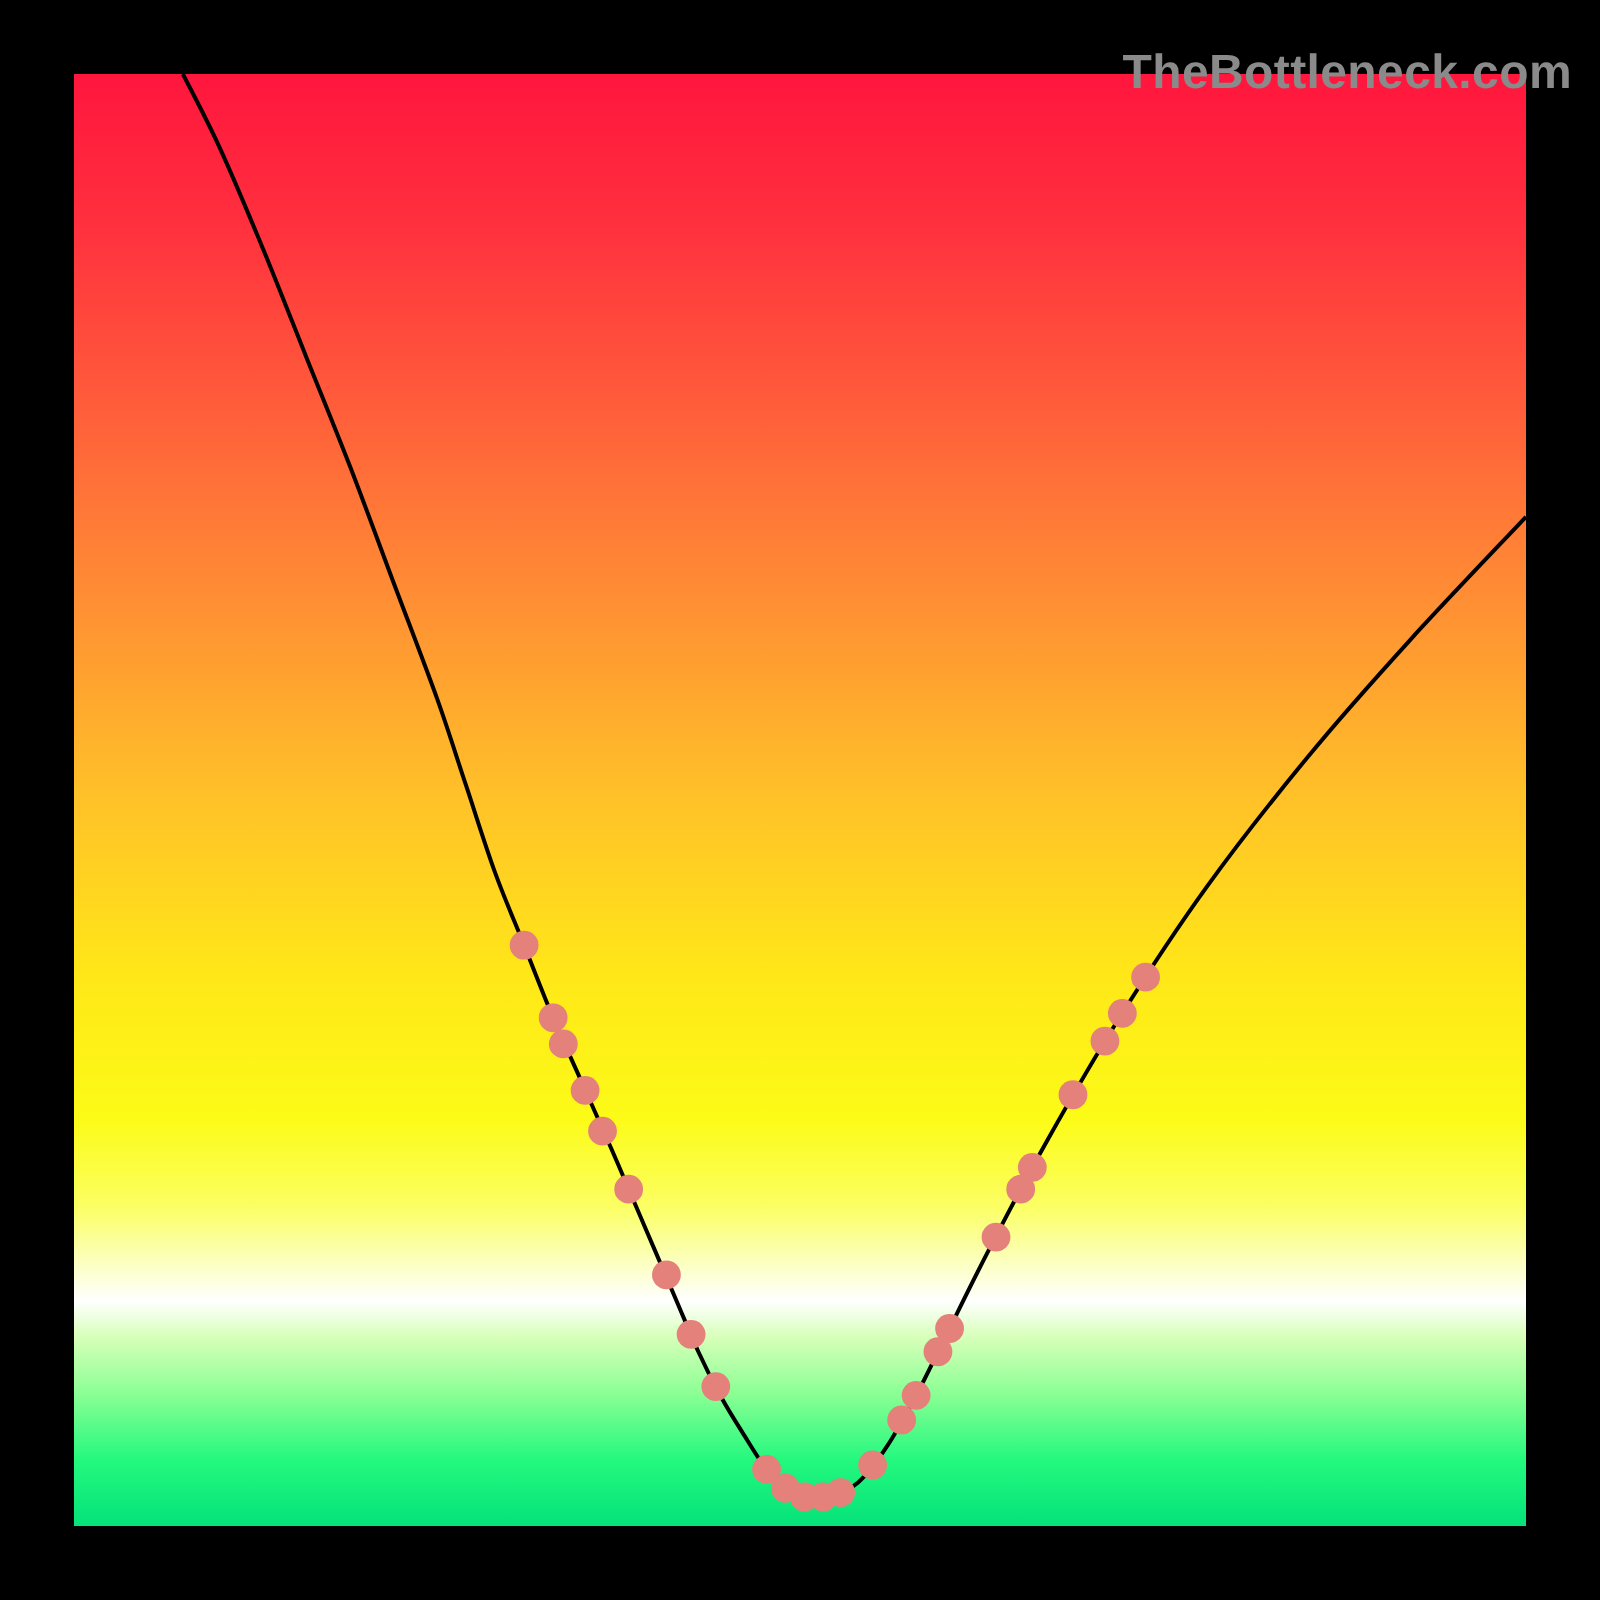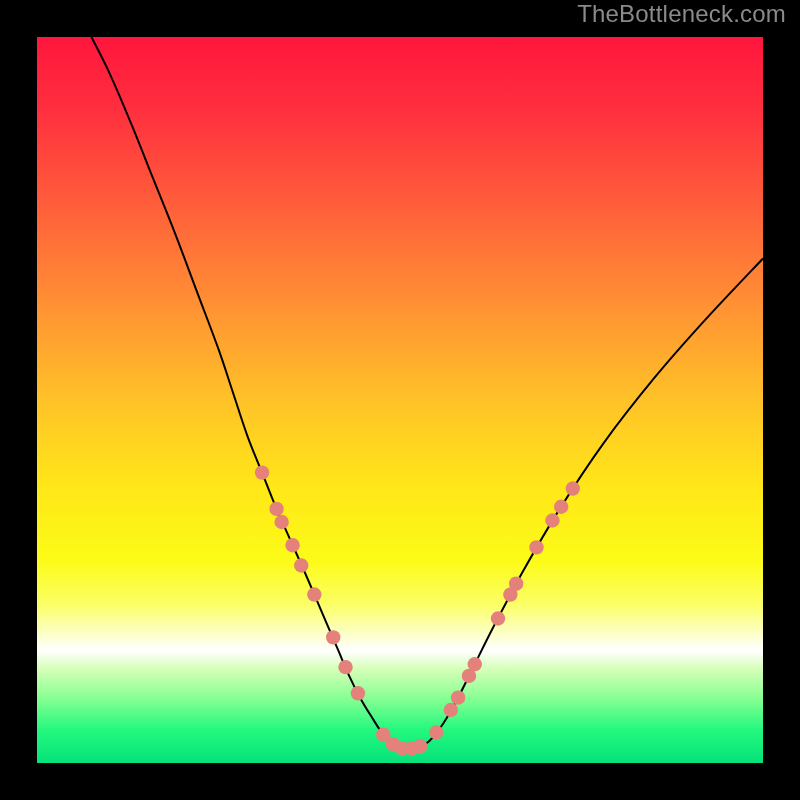--- a/index.html
+++ b/index.html
@@ -10,25 +10,25 @@
     background: #000000;
     overflow: hidden;
   }
   .canvas {
     position: relative;
     width: 800px;
     height: 800px;
   }
   .watermark {
     position: absolute;
-    top: 0;
+    top: 23px;
     right: 14px;
     font-family: Arial, Helvetica, sans-serif;
     font-size: 24px;
-    font-weight: 400;
+    font-weight: 700;
     color: #8a8a8a;
     letter-spacing: 0.2px;
   }
   svg {
     position: absolute;
     top: 0;
     left: 0;
   }
 </style>
 </head>

